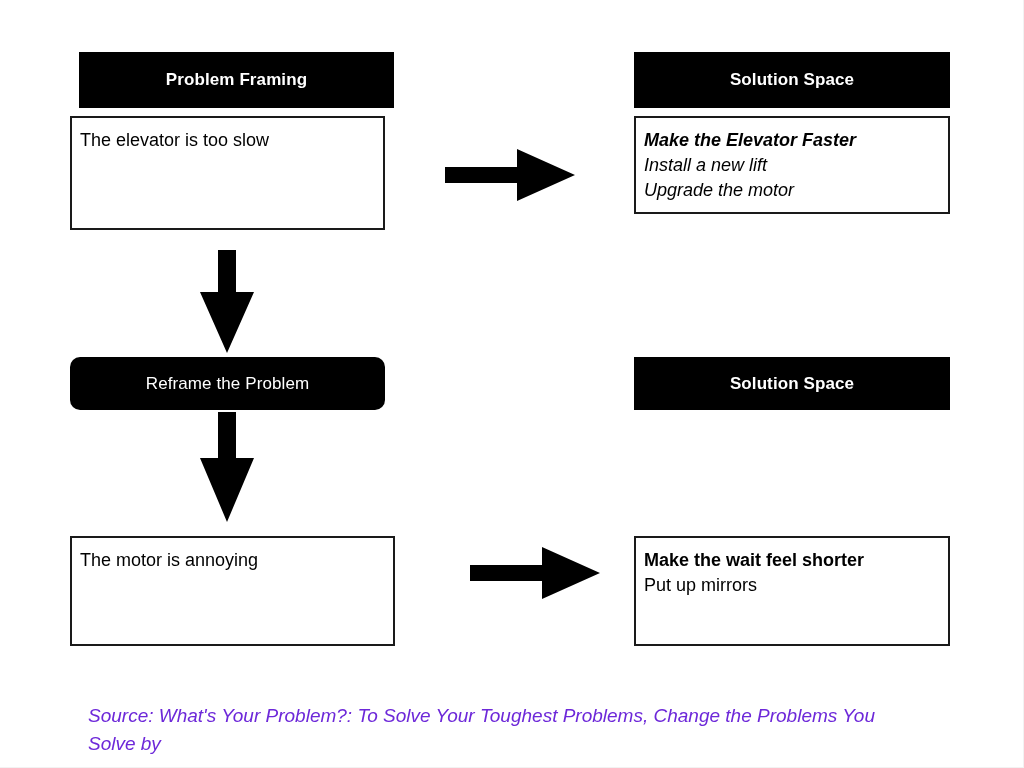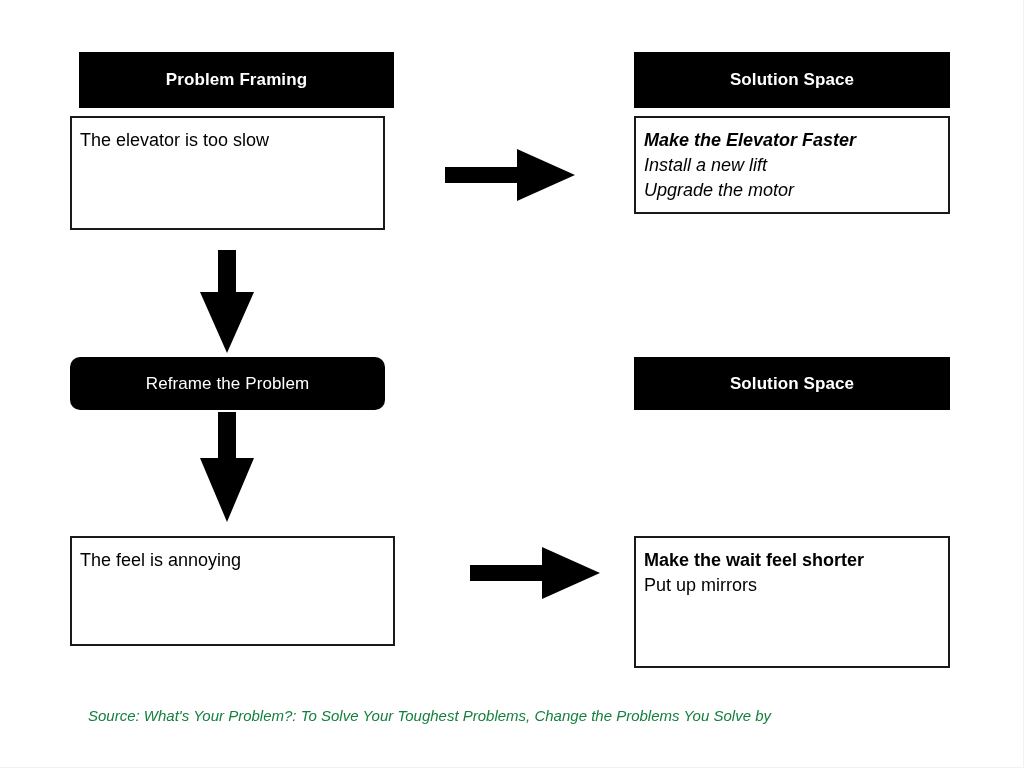--- a/index.html
+++ b/index.html
@@ -59,24 +59,24 @@
   }
   .arrow-v {
     position: absolute;
     width: 70px;
   }
   .arrow-h svg, .arrow-v svg { display: block; }
 
   
   #source-note {
     position: absolute;
-    font-size: 15px;
+    font-size: 19px;
     font-style: italic;
     line-height: 28px;
-    color: #15803d;
+    color: #6d28d9;
     width: 830px;
   }
 </style>
 </head>
 <body>
 
 <div id="canvas">
 
   <div class="hdr bold" style="left:79px; top:52px; width:315px; height:56px;">Problem Framing</div>
 
@@ -108,24 +108,24 @@
 
   <div class="hdr bold" style="left:634px; top:357px; width:316px; height:53px;">Solution Space</div>
 
   <div class="arrow-v" style="left:192px; top:412px; width:70px; height:112px;">
     <svg width="70" height="112" viewBox="0 0 70 112">
       <path d="M26 0 L44 0 L44 46 L62 46 L35 110 L8 46 L26 46 Z" fill="#000000"></path>
     </svg>
   </div>
 
   <div class="box" style="left:70px; top:536px; width:325px; height:110px;">
-    <div class="line">The feel is annoying</div>
+    <div class="line">The motor is annoying</div>
   </div>
 
-  <div class="box" style="left:634px; top:536px; width:316px; height:132px;">
+  <div class="box" style="left:634px; top:536px; width:316px; height:110px;">
     <div class="line bold">Make the wait feel shorter</div>
     <div class="line">Put up mirrors</div>
   </div>
 
   <div class="arrow-h" style="left:466px; top:543px; width:138px; height:60px;">
     <svg width="138" height="60" viewBox="0 0 138 60">
       <path d="M4 22 L76 22 L76 4 L134 30 L76 56 L76 38 L4 38 Z" fill="#000000"></path>
     </svg>
   </div>
 

